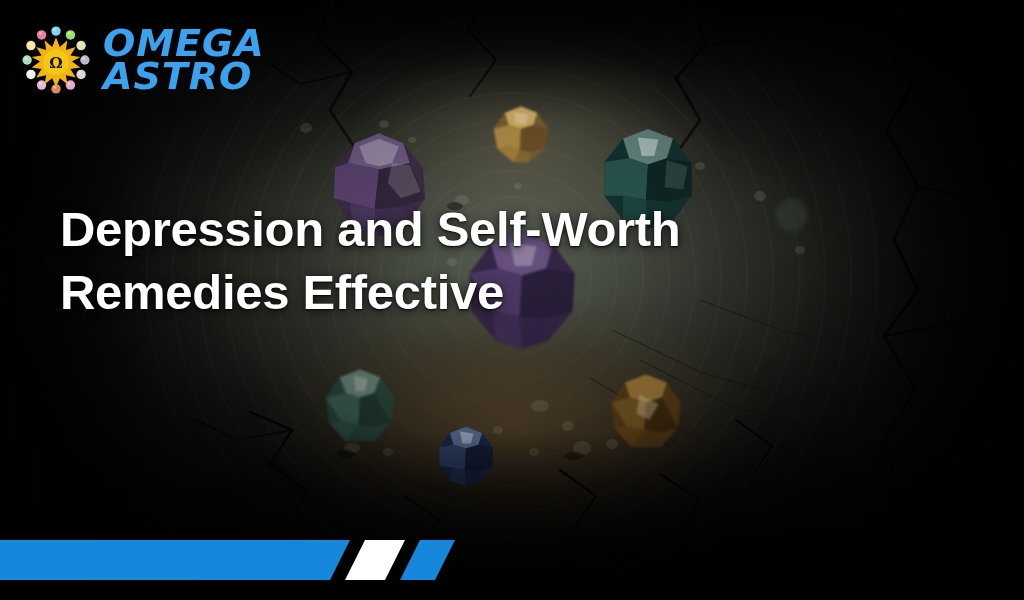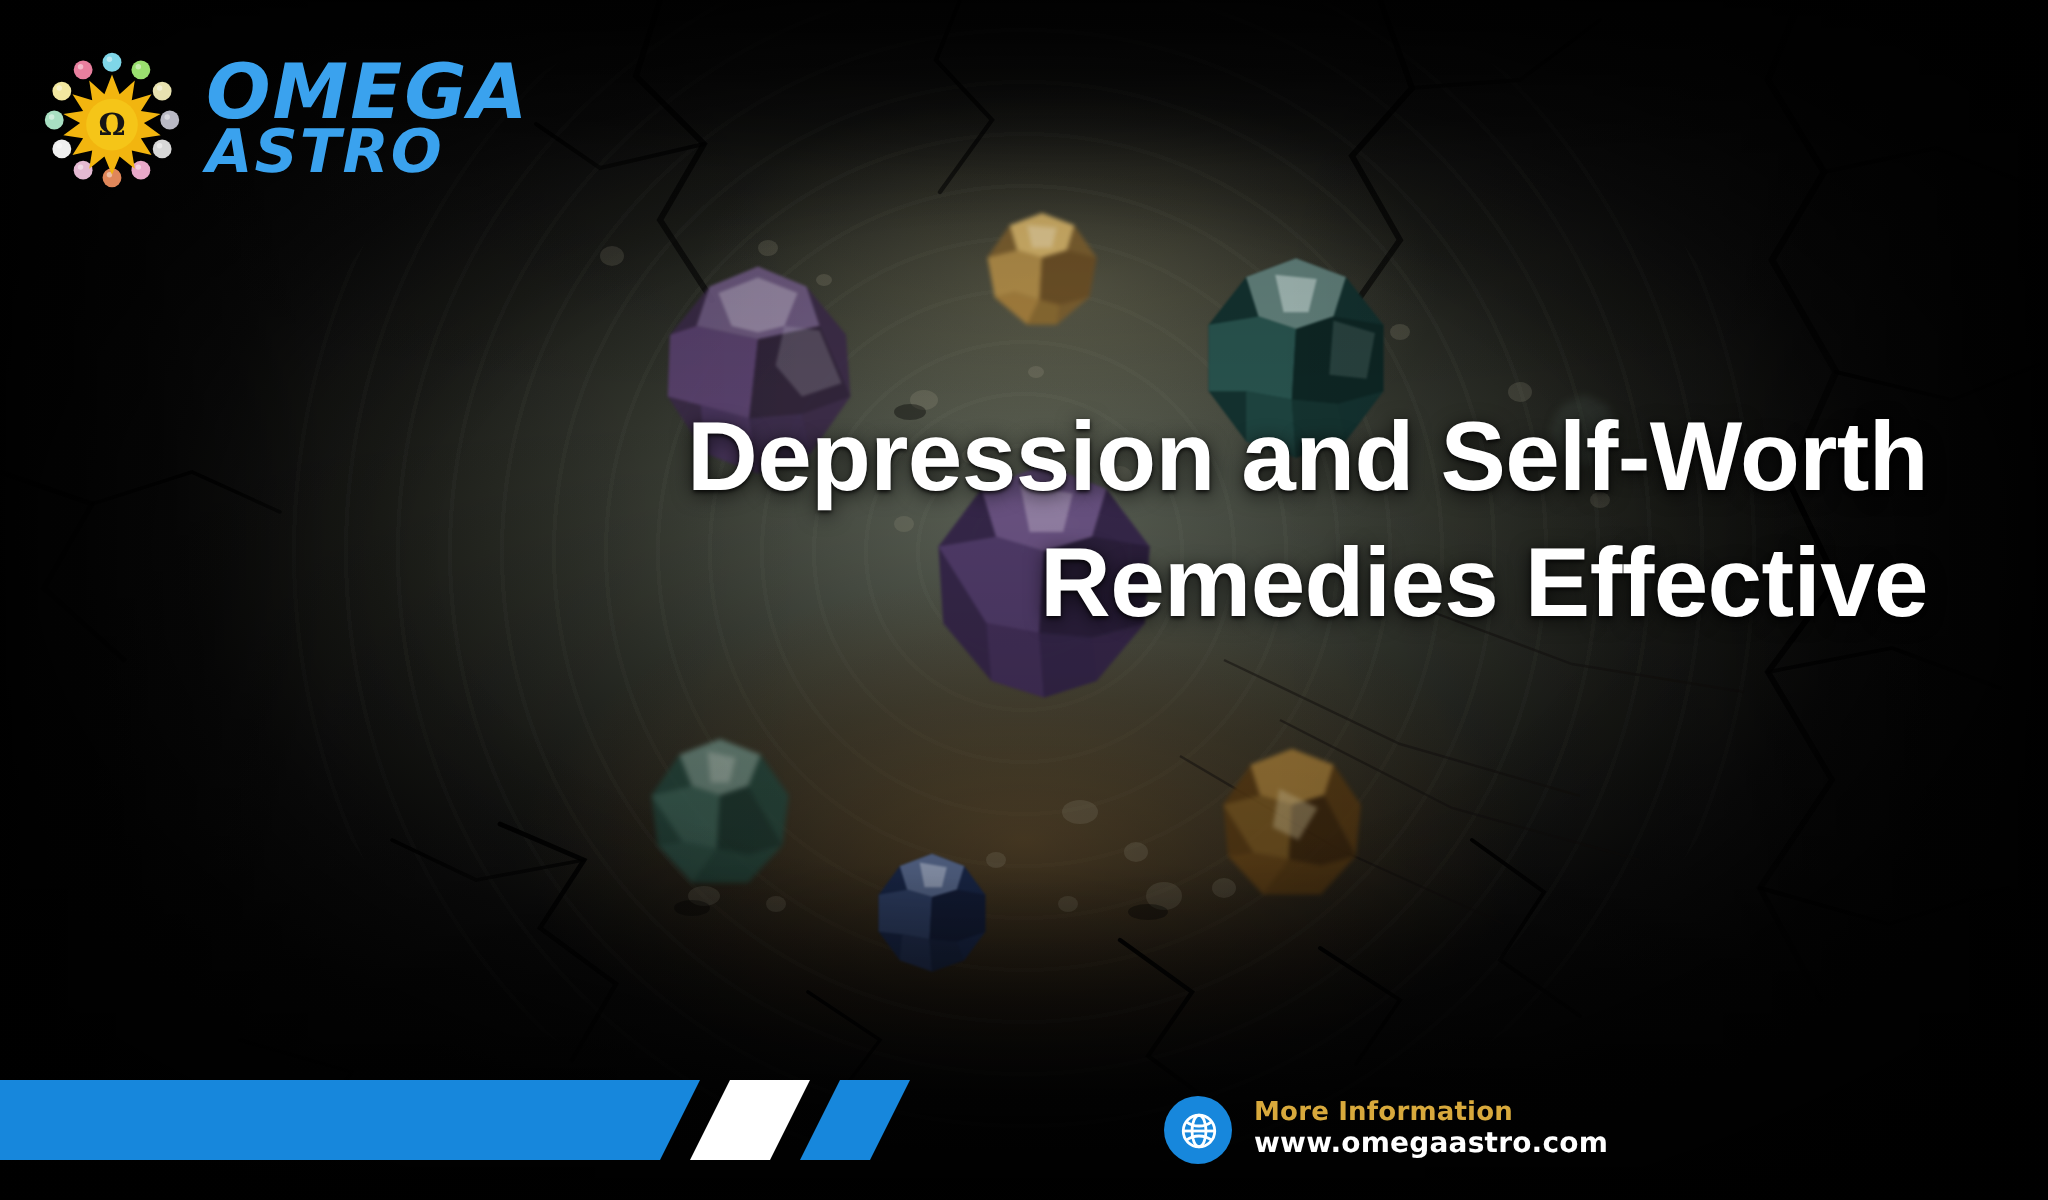--- a/index.html
+++ b/index.html
@@ -56,26 +56,26 @@
   .logo-mark { width:76px; height:76px; flex:0 0 76px; }
   .logo-text {
     display:flex; flex-direction:column;
     line-height:0.88;
     font-family:"DejaVu Sans", sans-serif;
     font-weight:bold;
     font-style:italic;
     letter-spacing:1px;
   }
   .logo-text .l1 { font-size:38px; color:#3aa2ee; }
-  .logo-text .l2 { font-size:30px; color:#3aa2ee; }
+  .logo-text .l2 { font-size:38px; color:#3aa2ee; }
 
   
   .headline {
     position:absolute; left:0; right:0; top:198px;
-    text-align:right;
+    text-align:left;
     z-index:18;
     padding:0 60px;
   }
   .headline .line {
     display:block;
     font-family:"Liberation Sans", sans-serif;
     font-weight:bold;
     font-size:49px;
     line-height:63px;
     color:#ffffff;
@@ -330,34 +330,19 @@
   <div class="footer">
 
     <svg class="footer-shapes" viewBox="0 0 470 70" preserveAspectRatio="none">
       <polygon points="0,10 350,10 330,50 0,50" fill="#1787DC"></polygon>
       <polygon points="365,10 405,10 385,50 345,50" fill="#FFFFFF"></polygon>
       <polygon points="420,10 455,10 435,50 400,50" fill="#1787DC"></polygon>
     </svg>
 
     <div class="contacts">
 
-      <div class="contact-item">
-        <span class="contact-badge">
-          <svg width="21" height="21" viewBox="0 0 24 24" fill="none" stroke="#ffffff" stroke-width="1.6">
-            <circle cx="12" cy="12" r="9"></circle>
-            <ellipse cx="12" cy="12" rx="4" ry="9"></ellipse>
-            <line x1="3" y1="12" x2="21" y2="12"></line>
-            <path d="M4.6 6.6 A 12 12 0 0 0 19.4 6.6"></path>
-            <path d="M4.6 17.4 A 12 12 0 0 1 19.4 17.4"></path>
-          </svg>
-        </span>
-        <span class="contact-lines">
-          <span class="contact-title">More Information</span>
-          <span class="contact-value">www.omegaastro.com</span>
-        </span>
-      </div>
 
 
     </div>
   </div>
 
   <div class="bg-vignette" style="z-index:15; pointer-events:none;"></div>
 </div>
 
 </body></html>

